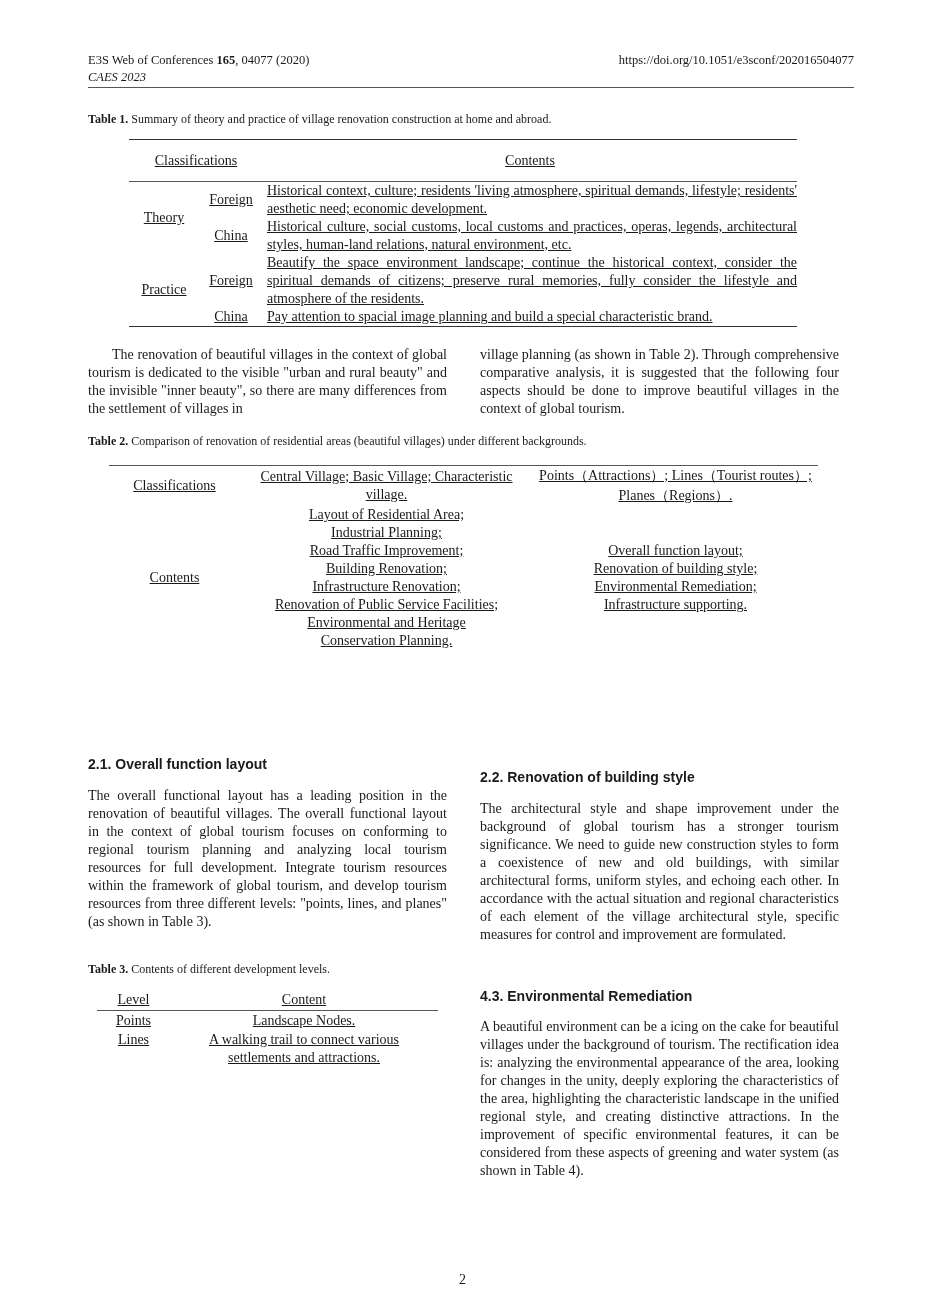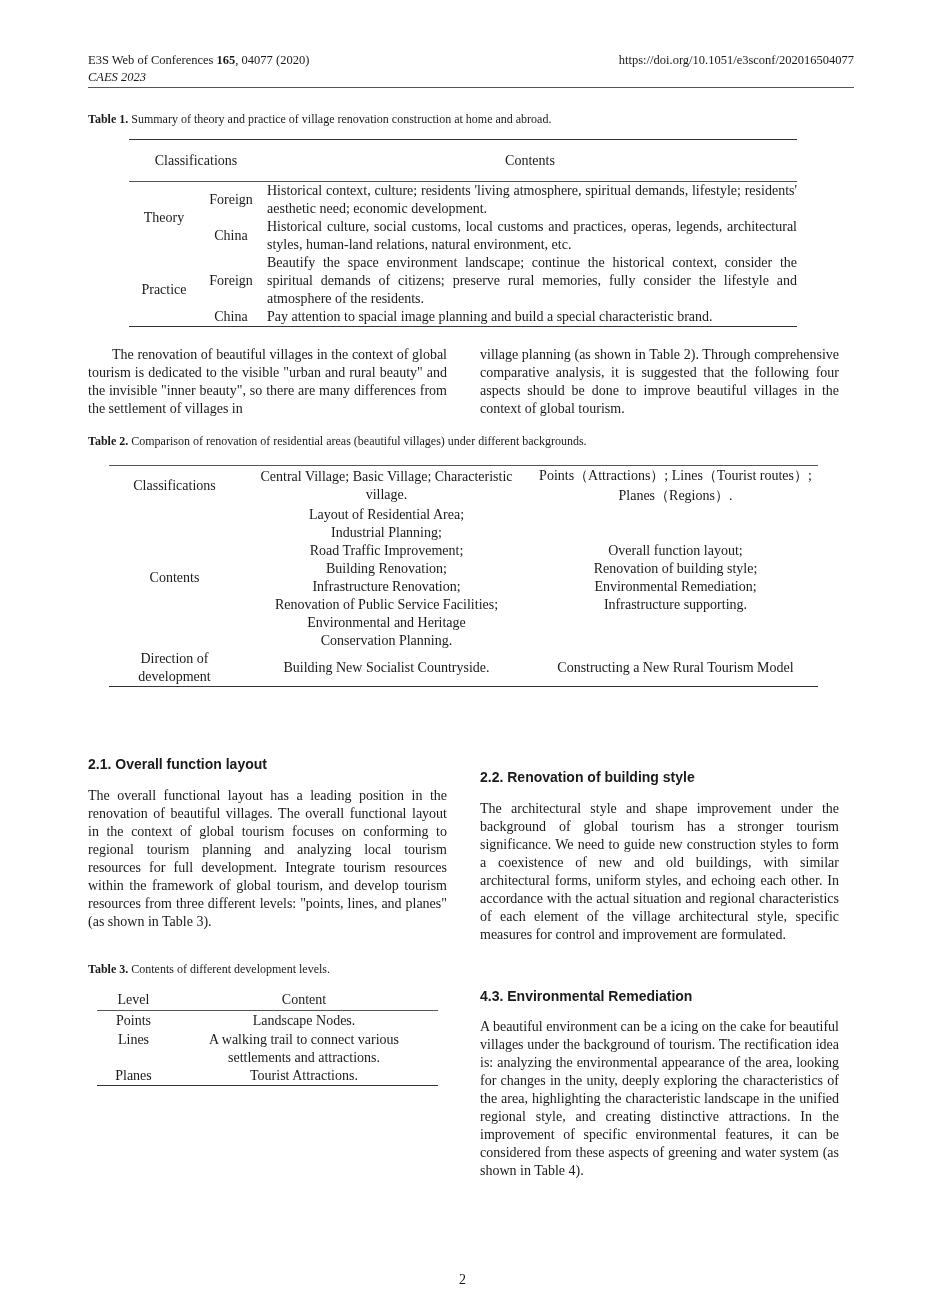--- a/index.html
+++ b/index.html
@@ -8,21 +8,21 @@
     font-family: "Liberation Serif", serif; color: #1a1a1a;
   }
   .abs { position: absolute; }
   .hdr { font-size: 12.5px; line-height: 17px; }
   .hdr-left { left: 88px; top: 52px; }
   .hdr-right { right: 71px; top: 52px; }
   .hdr-rule { left: 88px; top: 87px; width: 766px; height: 0; border-top: 1.6px solid #555; }
   .caption { font-size: 12px; text-align: left; }
   .caption b { font-weight: bold; }
   table { border-collapse: collapse; font-size: 14px; line-height: 18px; }
-  td, th { padding: 0; font-weight: normal; vertical-align: middle; }
+  td, th { padding: 0; font-weight: normal; vertical-align: middle; text-decoration: underline; }
   .rule-top { border-top: 1.5px solid #333; }
   .rule-mid { border-top: 1px solid #555; }
   .rule-bot { border-bottom: 1.5px solid #333; }
   .just { text-align: justify; text-align-last: left; }
   .para { font-size: 14px; line-height: 18px; text-align: justify; }
   .section-h { font-family: "Liberation Sans", sans-serif; font-weight: bold; font-size: 14px; }
   .center { text-align: center; }
 </style>
 </head>
 <body>
@@ -102,29 +102,20 @@
       <div>Renovation of Public Service Facilities;</div>
       <div style="padding:0 30px;">Environmental and Heritage Conservation Planning.</div>
     </td>
     <td class="center" style="vertical-align:top; padding-top:36px;">
       <div>Overall function layout;</div>
       <div>Renovation of building style;</div>
       <div>Environmental Remediation;</div>
       <div>Infrastructure supporting.</div>
     </td>
   </tr>
-  <tr class="rule-bot">
-    <td class="center" style="padding:0 20px;">Direction of development</td>
-    <td class="center">
-          <div>Building New Socialist Countryside.</div>
-        </td>
-    <td class="center">
-          <div>Constructing a New Rural Tourism Model</div>
-        </td>
-  </tr>
 </tbody>
   </table>
 
 <div class="abs section-h" style="left:88px; top:756px;">2.1. Overall function layout</div>
 <div class="abs para" style="left:88px; width:359px; top:787px;">The overall functional layout has a leading position in the renovation of beautiful villages. The overall functional layout in the context of global tourism focuses on conforming to regional tourism planning and analyzing local tourism resources for full development. Integrate tourism resources within the framework of global tourism, and develop tourism resources from three different levels: "points, lines, and planes" (as shown in Table 3).</div>
 
 <div class="abs caption" style="left:88px; width:359px; top:962px;">
   <b>Table 3.</b><span> Contents of different development levels.</span>
 </div>
 <table class="abs" style="left:97px; top:989px; width:341px;">
@@ -138,24 +129,20 @@
     <th class="center">Content</th>
   </tr>
   <tr class="rule-mid">
     <td class="center" style="height:20px;">Points</td>
     <td class="center">Landscape Nodes.</td>
   </tr>
   <tr>
     <td class="center" style="vertical-align:top;">Lines</td>
     <td class="center" style="padding:0 22px;">A walking trail to connect various settlements and attractions.</td>
   </tr>
-  <tr class="rule-bot">
-    <td class="center">Planes</td>
-    <td class="center">Tourist Attractions.</td>
-  </tr>
 </tbody>
   </table>
 
 <div class="abs section-h" style="left:480px; top:769px;">2.2. Renovation of building style</div>
 <div class="abs para" style="left:480px; width:359px; top:800px;">The architectural style and shape improvement under the background of global tourism has a stronger tourism significance. We need to guide new construction styles to form a coexistence of new and old buildings, with similar architectural forms, uniform styles, and echoing each other. In accordance with the actual situation and regional characteristics of each element of the village architectural style, specific measures for control and improvement are formulated.</div>
 
 <div class="abs section-h" style="left:480px; top:988px;">4.3. Environmental Remediation</div>
 <div class="abs para" style="left:480px; width:359px; top:1018px;">A beautiful environment can be a icing on the cake for beautiful villages under the background of tourism. The rectification idea is: analyzing the environmental appearance of the area, looking for changes in the unity, deeply exploring the characteristics of the area, highlighting the characteristic landscape in the unified regional style, and creating distinctive attractions. In the improvement of specific environmental features, it can be considered from these aspects of greening and water system (as shown in Table 4).</div>
 
 <div class="abs" style="left:0; width:925px; top:1272px; text-align:center; font-size:14px;">2</div>

